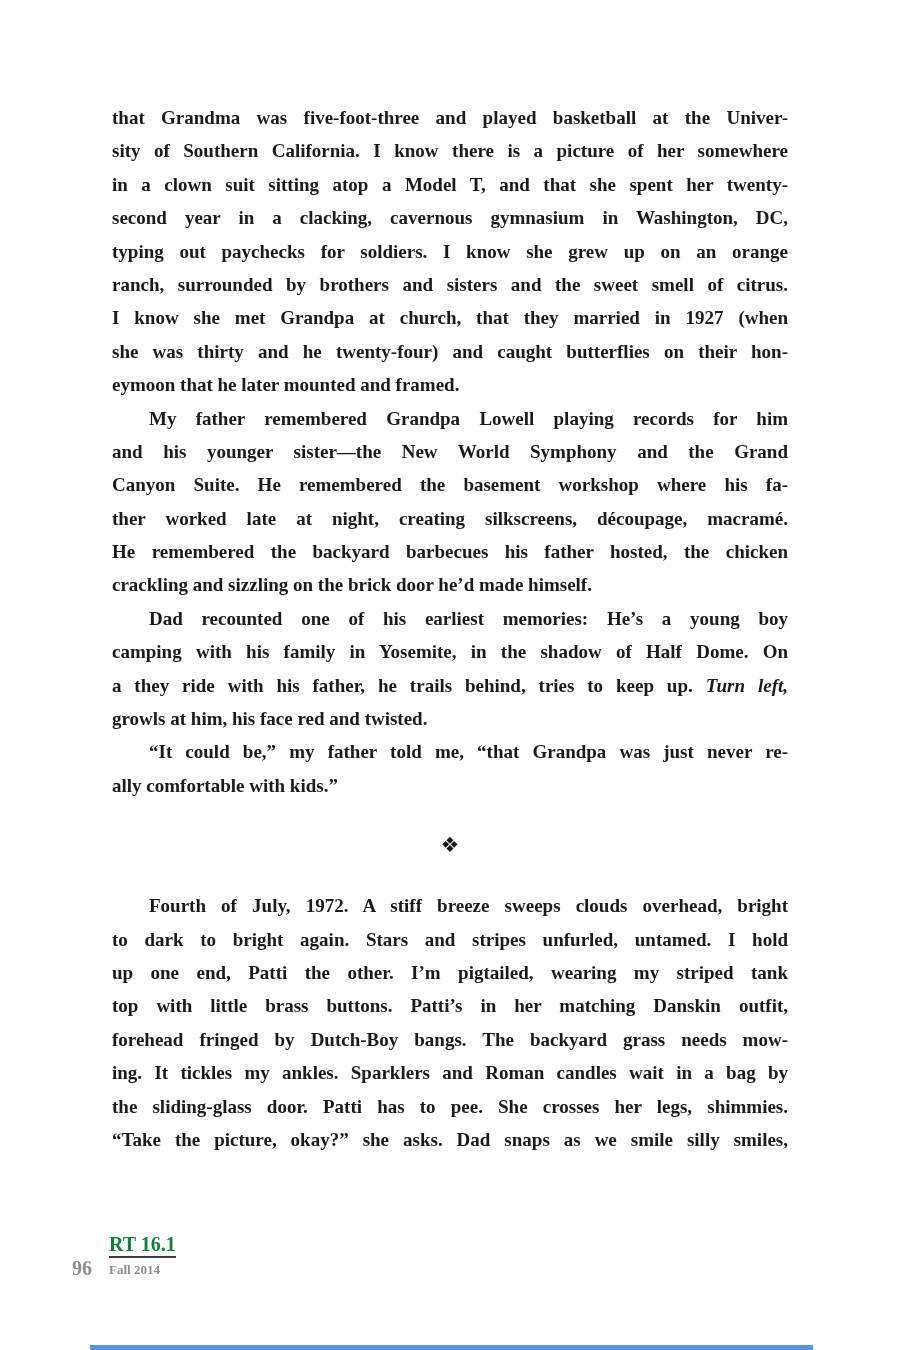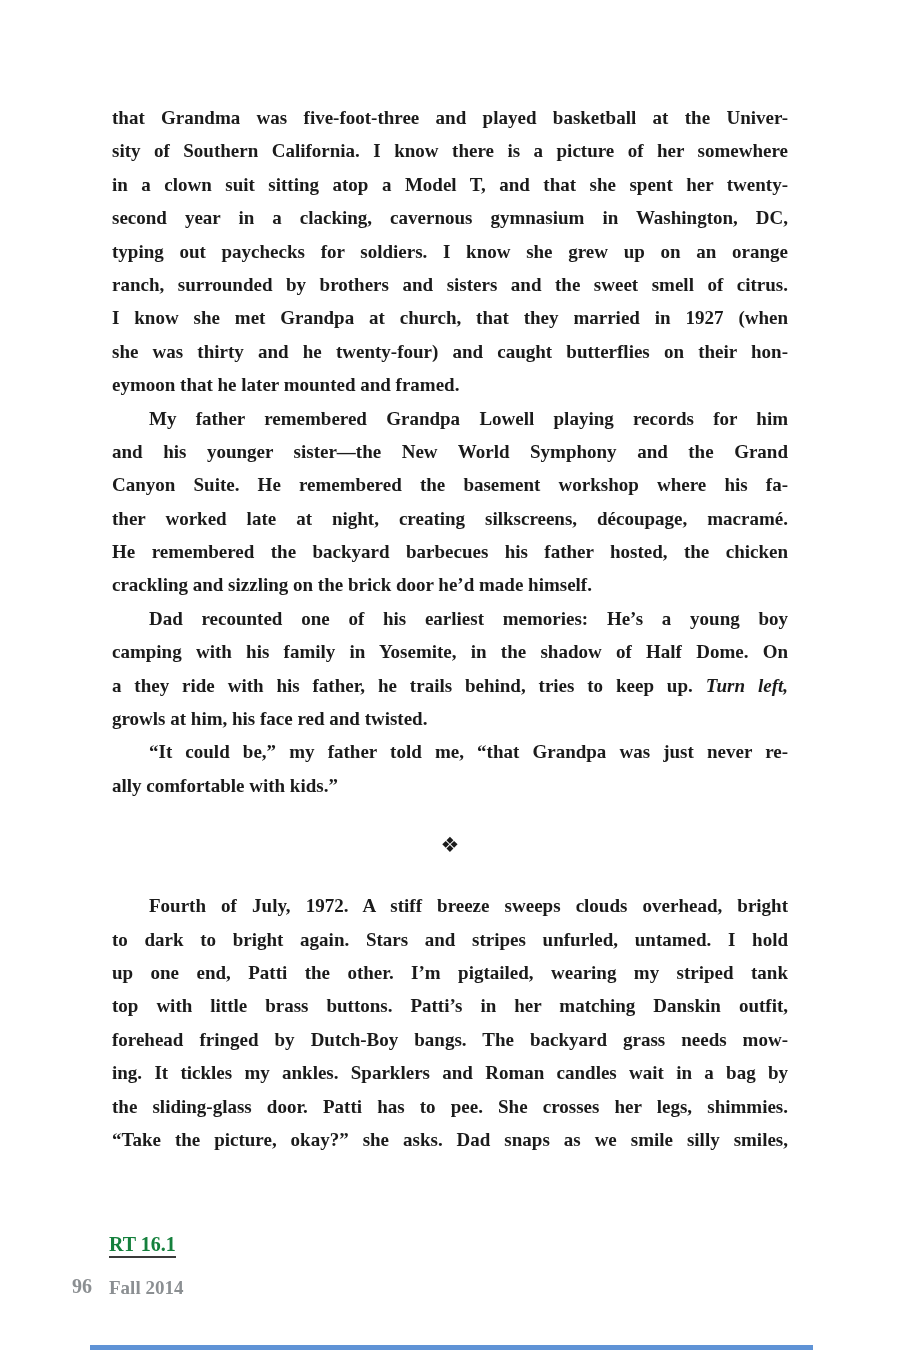--- a/index.html
+++ b/index.html
@@ -56,23 +56,23 @@
   .journal-block { display: flex; flex-direction: column; }
   .journal-title {
     color: #15803d;
     line-height: 22px;
     border-bottom: 2px solid #3a3a3a;
     padding-bottom: 1px;
     align-self: flex-start;
   }
   .journal-issue {
     color: #8b8f92;
-    font-size: 19px;
+    font-size: 13px;
     line-height: 21px;
-    margin-top: 19px;
+    margin-top: 1px;
   }
   .next-page-bar {
     position: absolute;
     left: 90px;
     bottom: 0;
     width: 723px;
     height: 5px;
   }
 </style>
 </head>

